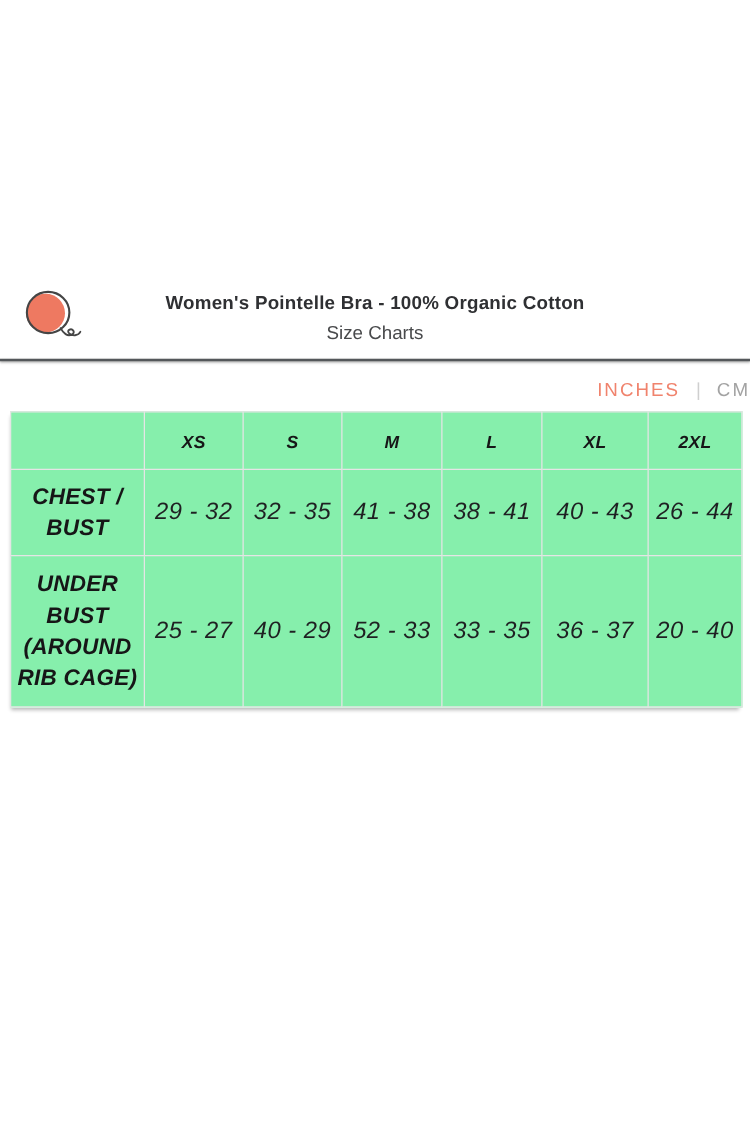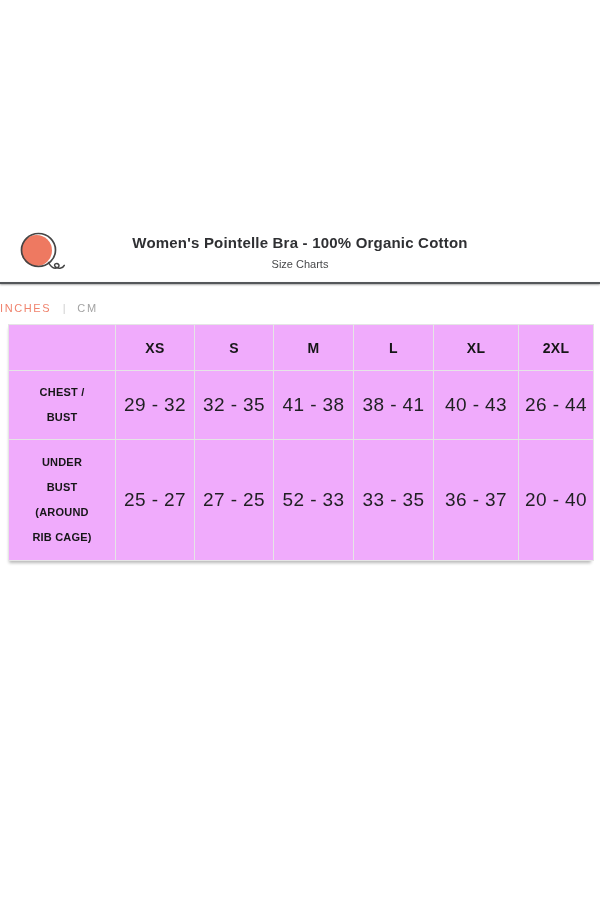--- a/index.html
+++ b/index.html
@@ -33,35 +33,35 @@
     text-align: center;
   }
   .page-title {
     font-size: 15px;
     font-weight: 600;
     letter-spacing: 0.2px;
     color: #2f3033;
   }
   .page-subtitle {
     margin-top: 7px;
-    font-size: 11px;
+    font-size: 15px;
     color: #48494b;
   }
   .header-divider {
     margin-top: 12px;
     height: 0;
     border-top: 2px solid #54575a;
     box-shadow: 0 1px 2px rgba(0,0,0,0.35);
   }
 
   
   .unit-tabs {
     margin-top: 17px;
-    text-align: left;
-    font-size: 11px;
+    text-align: right;
+    font-size: 15px;
     letter-spacing: 1.6px;
     line-height: 14px;
   }
   .unit-tab { cursor: pointer; display: inline-block; }
   .unit-tab.active { color: #f0836d; }
   .unit-tab.inactive { color: #a3a3a3; }
   .unit-sep {
     color: #cfcfcf;
     margin: 0 7px;
     letter-spacing: 0;
@@ -69,21 +69,22 @@
 
   
   .chart-wrap {
     margin: 9px 8px 0 8px;
     box-shadow: 0 3px 3px -1px rgba(0,0,0,0.28);
   }
   table.size-chart {
     width: 585px;
     table-layout: fixed;
     border-collapse: collapse;
-    background: #f0abfc;
+    background: #86efac;
+    font-style: italic;
   }
   table.size-chart td, table.size-chart th {
     border: 1px solid #e5e5e5;
     text-align: center;
     vertical-align: middle;
     padding: 2px;
   }
   col.c-label { width: 107px; }
   col.c-xs  { width: 79px; }
   col.c-s   { width: 79px; }
@@ -97,21 +98,21 @@
     font-size: 14px;
     font-weight: 700;
     color: #161617;
     letter-spacing: 0.3px;
   }
   tr.r-1 td { height: 64px; }
   tr.r-2 td { height: 116px; }
   tr.r-3 td { height: 66px; }
 
   td.row-label {
-    font-size: 11px;
+    font-size: 18px;
     font-weight: 700;
     color: #161617;
     line-height: 25px;
     letter-spacing: 0.2px;
     white-space: pre-line;
   }
   td.size-value {
     font-size: 19px;
     color: #1f2022;
     letter-spacing: 0.4px;
@@ -172,21 +173,21 @@
           <td class="size-value">38 - 41</td>
           <td class="size-value">40 - 43</td>
           <td class="size-value">26 - 44</td>
         </tr>
         <tr class="r-2">
           <td class="row-label">UNDER
 BUST
 (AROUND
 RIB CAGE)</td>
           <td class="size-value">25 - 27</td>
-          <td class="size-value">27 - 25</td>
+          <td class="size-value">40 - 29</td>
           <td class="size-value">52 - 33</td>
           <td class="size-value">33 - 35</td>
           <td class="size-value">36 - 37</td>
           <td class="size-value">20 - 40</td>
         </tr>
       </tbody>
         </table>
     </div>
 
   </div>

